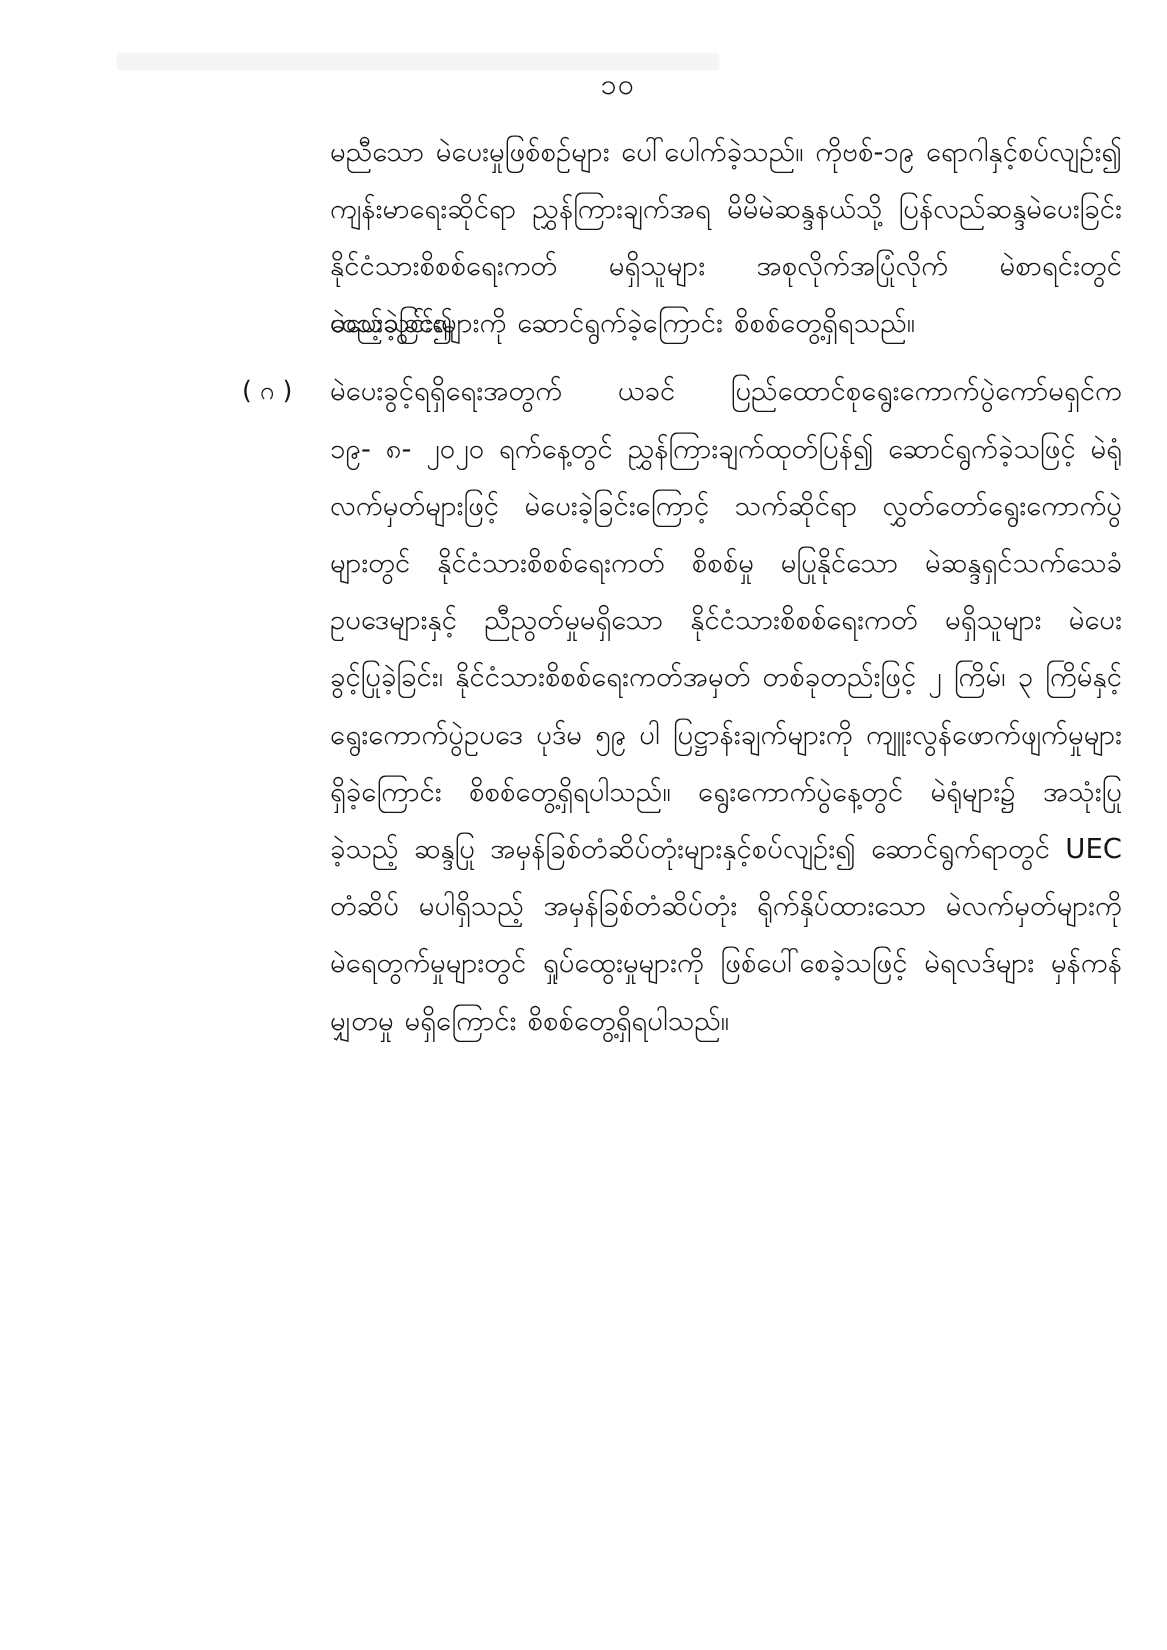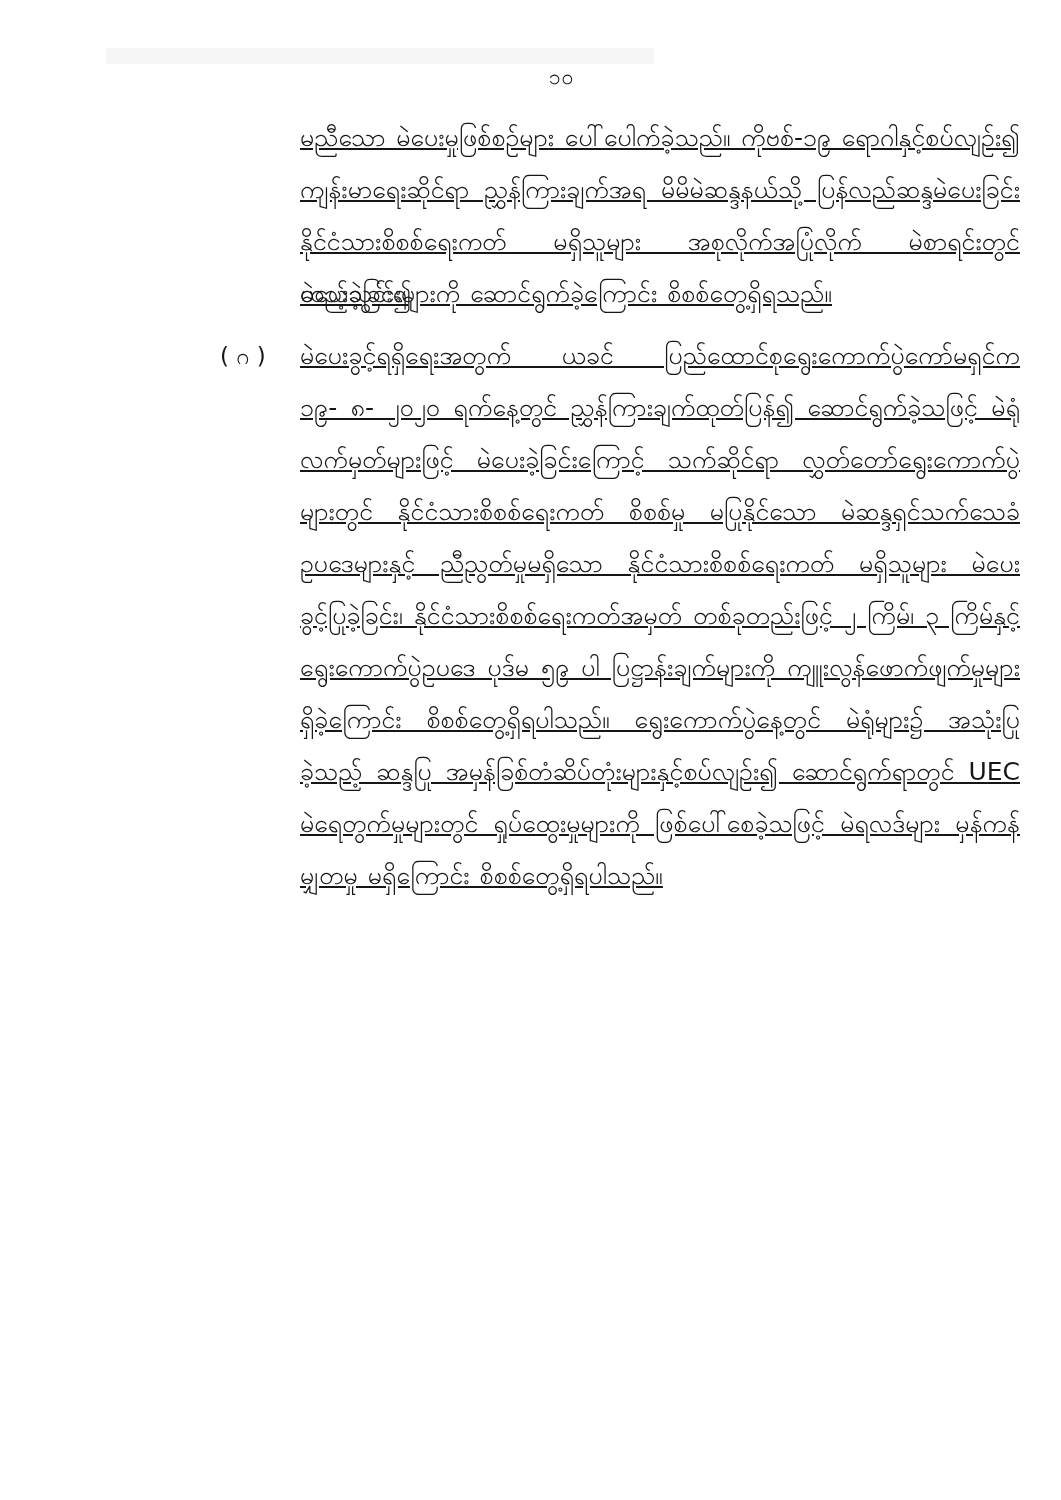--- a/index.html
+++ b/index.html
@@ -25,21 +25,21 @@
     opacity: 0.55;
     border-radius: 3px;
   }
   .page-number {
     position: absolute;
     top: 62px;
     left: 12px;
     right: 0;
     padding-left: 50px; 
     text-align: center;
-    font-size: 21px;
+    font-size: 26px;
     line-height: 30px;
     letter-spacing: 1px;
   }
   .text-block {
     position: absolute;
     top: 112px;
     left: 300px;
     width: 720px;
     font-size: 25px;
   }
@@ -57,21 +57,20 @@
     font-size: 23px;
     white-space: nowrap;
   }
   .line {
     height: 52px;
     line-height: 52px;
     text-align: justify;
     text-align-last: justify;
     word-spacing: 2px;
     white-space: normal;
-    text-decoration: underline;
   }
   .line.last {
     text-align: left;
     text-align-last: left;
   }
 </style>
 </head>
 <body>
 
 <div class="scan-artifact"></div>
@@ -89,16 +88,17 @@
       <span class="marker">( ဂ )</span>
       <div class="line">မဲပေးခွင့်ရရှိရေးအတွက် ယခင် ပြည်ထောင်စုရွေးကောက်ပွဲကော်မရှင်က</div>
       <div class="line">၁၉- ၈- ၂၀၂၀ ရက်နေ့တွင် ညွှန်ကြားချက်ထုတ်ပြန်၍ ဆောင်ရွက်ခဲ့သဖြင့် မဲရုံ</div>
       <div class="line">လက်မှတ်များဖြင့် မဲပေးခဲ့ခြင်းကြောင့် သက်ဆိုင်ရာ လွှတ်တော်ရွေးကောက်ပွဲ</div>
       <div class="line">များတွင် နိုင်ငံသားစိစစ်ရေးကတ် စိစစ်မှု မပြုနိုင်သော မဲဆန္ဒရှင်သက်သေခံ</div>
       <div class="line">ဥပဒေများနှင့် ညီညွတ်မှုမရှိသော နိုင်ငံသားစိစစ်ရေးကတ် မရှိသူများ မဲပေး</div>
       <div class="line">ခွင့်ပြုခဲ့ခြင်း၊ နိုင်ငံသားစိစစ်ရေးကတ်အမှတ် တစ်ခုတည်းဖြင့် ၂ ကြိမ်၊ ၃ ကြိမ်နှင့်</div>
       <div class="line">ရွေးကောက်ပွဲဥပဒေ ပုဒ်မ ၅၉ ပါ ပြဋ္ဌာန်းချက်များကို ကျူးလွန်ဖောက်ဖျက်မှုများ</div>
       <div class="line">ရှိခဲ့ကြောင်း စိစစ်တွေ့ရှိရပါသည်။ ရွေးကောက်ပွဲနေ့တွင် မဲရုံများ၌ အသုံးပြု</div>
       <div class="line">ခဲ့သည့် ဆန္ဒပြု အမှန်ခြစ်တံဆိပ်တုံးများနှင့်စပ်လျဉ်း၍ ဆောင်ရွက်ရာတွင် UEC</div>
+      <div class="line">တံဆိပ် မပါရှိသည့် အမှန်ခြစ်တံဆိပ်တုံး ရိုက်နှိပ်ထားသော မဲလက်မှတ်များကို</div>
       <div class="line">မဲရေတွက်မှုများတွင် ရှုပ်ထွေးမှုများကို ဖြစ်ပေါ်စေခဲ့သဖြင့် မဲရလဒ်များ မှန်ကန်</div>
       <div class="line last">မျှတမှု မရှိကြောင်း စိစစ်တွေ့ရှိရပါသည်။</div>
     </div>
   </div>
 
 </body></html>

